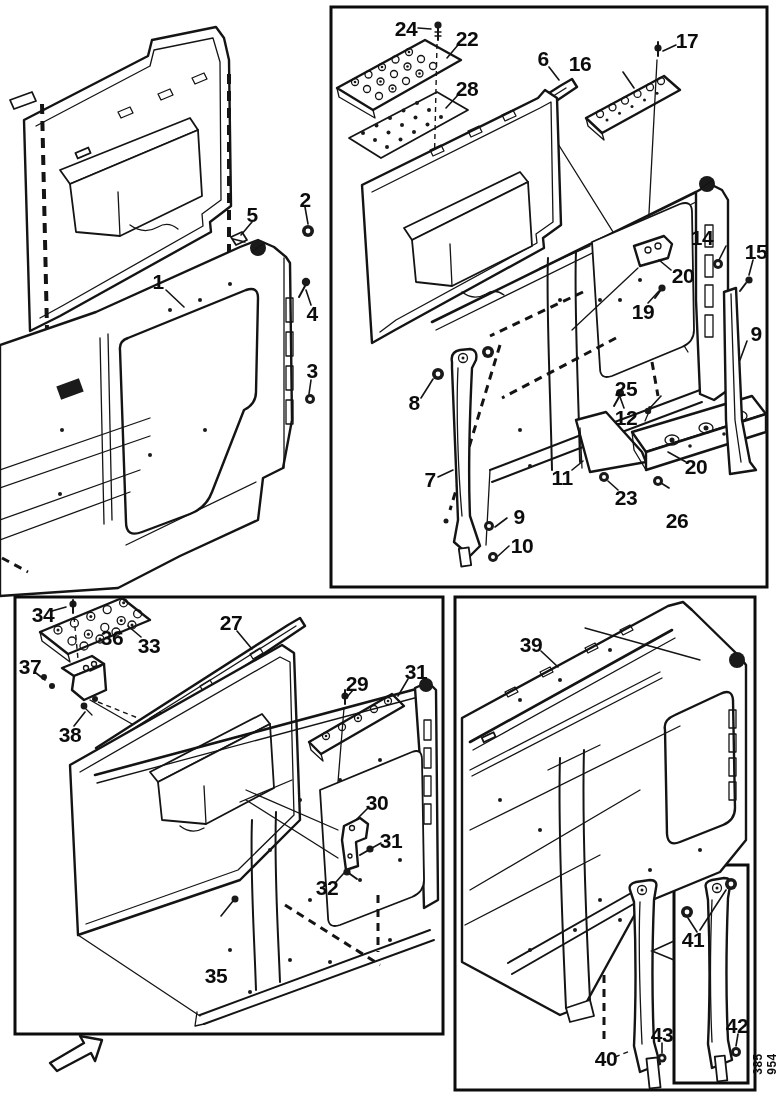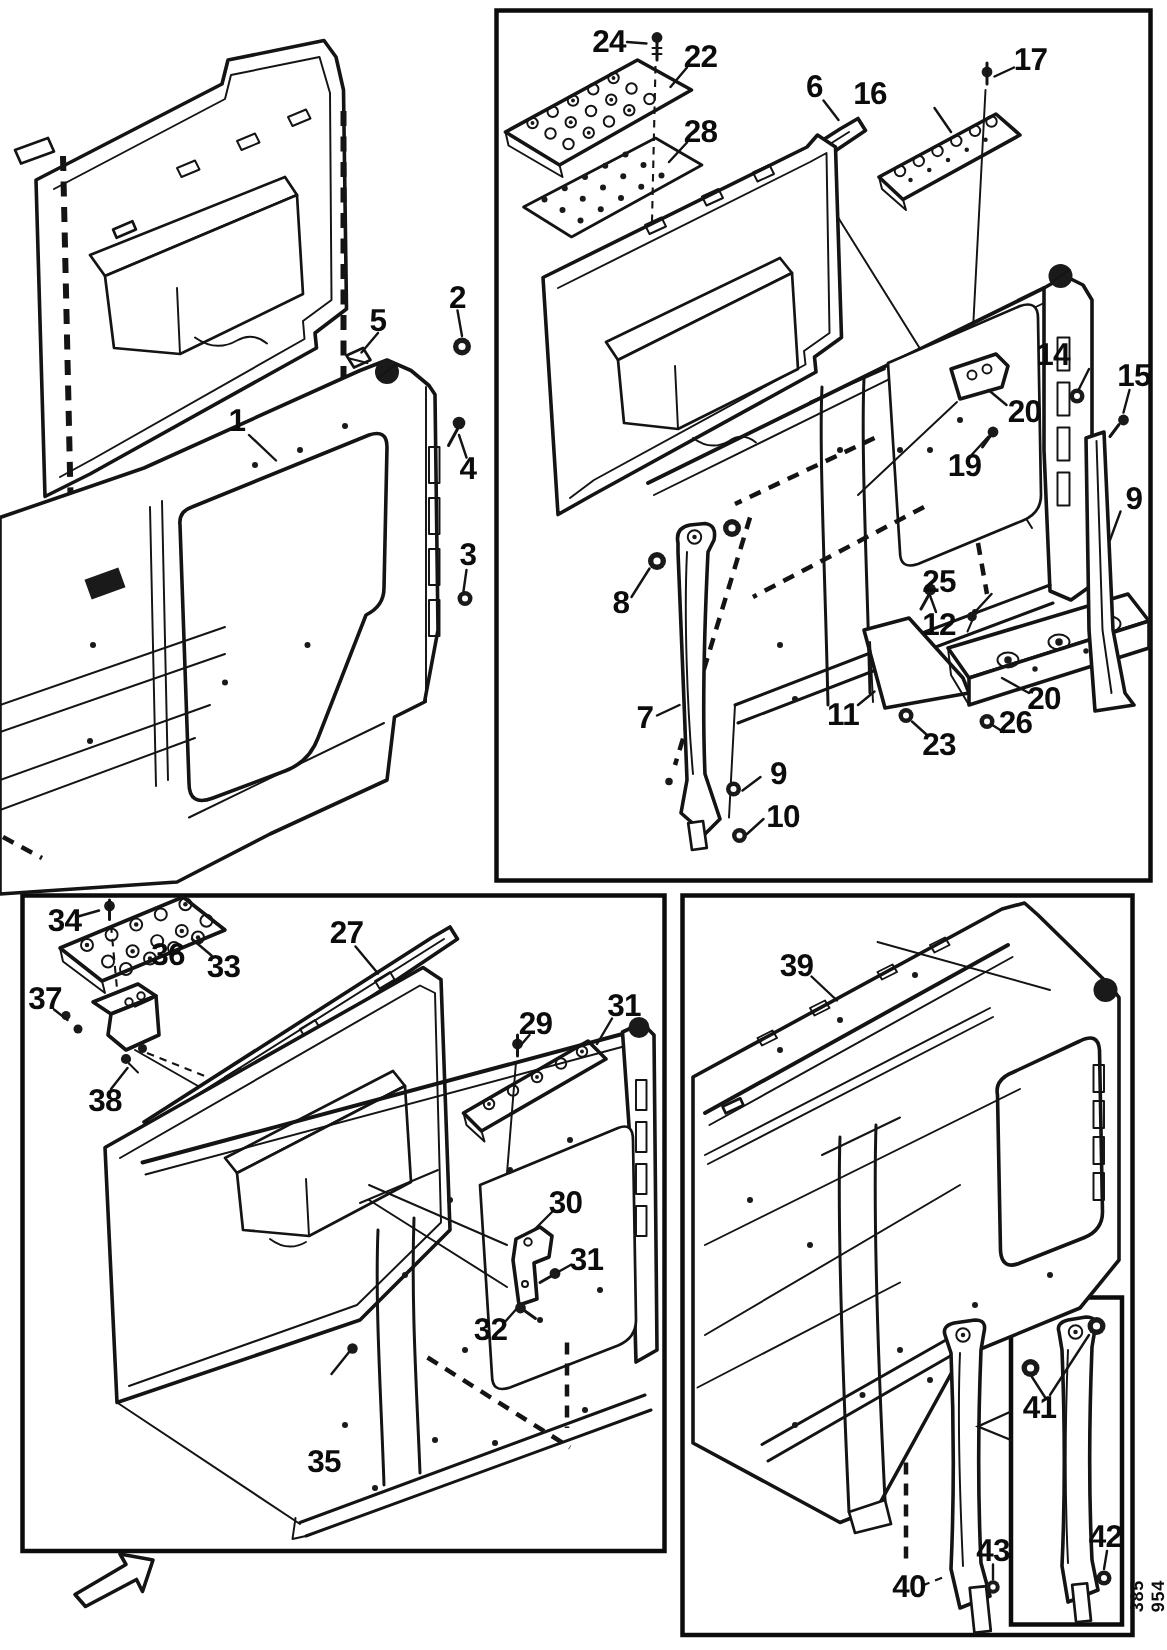--- a/index.html
+++ b/index.html
@@ -554,21 +554,21 @@
 <div class="callout" style="left:580px;top:63px">16</div>
 <div class="callout" style="left:687px;top:40px">17</div>
 <div class="callout" style="left:683px;top:275px">20</div>
 <div class="callout" style="left:643px;top:311px">19</div>
 <div class="callout" style="left:696px;top:466px">20</div>
 <div class="callout" style="left:626px;top:497px">23</div>
 <div class="callout" style="left:467px;top:38px">22</div>
 <div class="callout" style="left:467px;top:88px">28</div>
 <div class="callout" style="left:406px;top:28px">24</div>
 <div class="callout" style="left:626px;top:388px">25</div>
-<div class="callout" style="left:677px;top:482px">26</div>
+<div class="callout" style="left:677px;top:520px">26</div>
 <div class="callout" style="left:231px;top:622px">27</div>
 <div class="callout" style="left:416px;top:671px">31</div>
 <div class="callout" style="left:357px;top:683px">29</div>
 <div class="callout" style="left:377px;top:802px">30</div>
 <div class="callout" style="left:391px;top:840px">31</div>
 <div class="callout" style="left:327px;top:887px">32</div>
 <div class="callout" style="left:149px;top:645px">33</div>
 <div class="callout" style="left:43px;top:614px">34</div>
 <div class="callout" style="left:216px;top:975px">35</div>
 <div class="callout" style="left:112px;top:637px">36</div>

